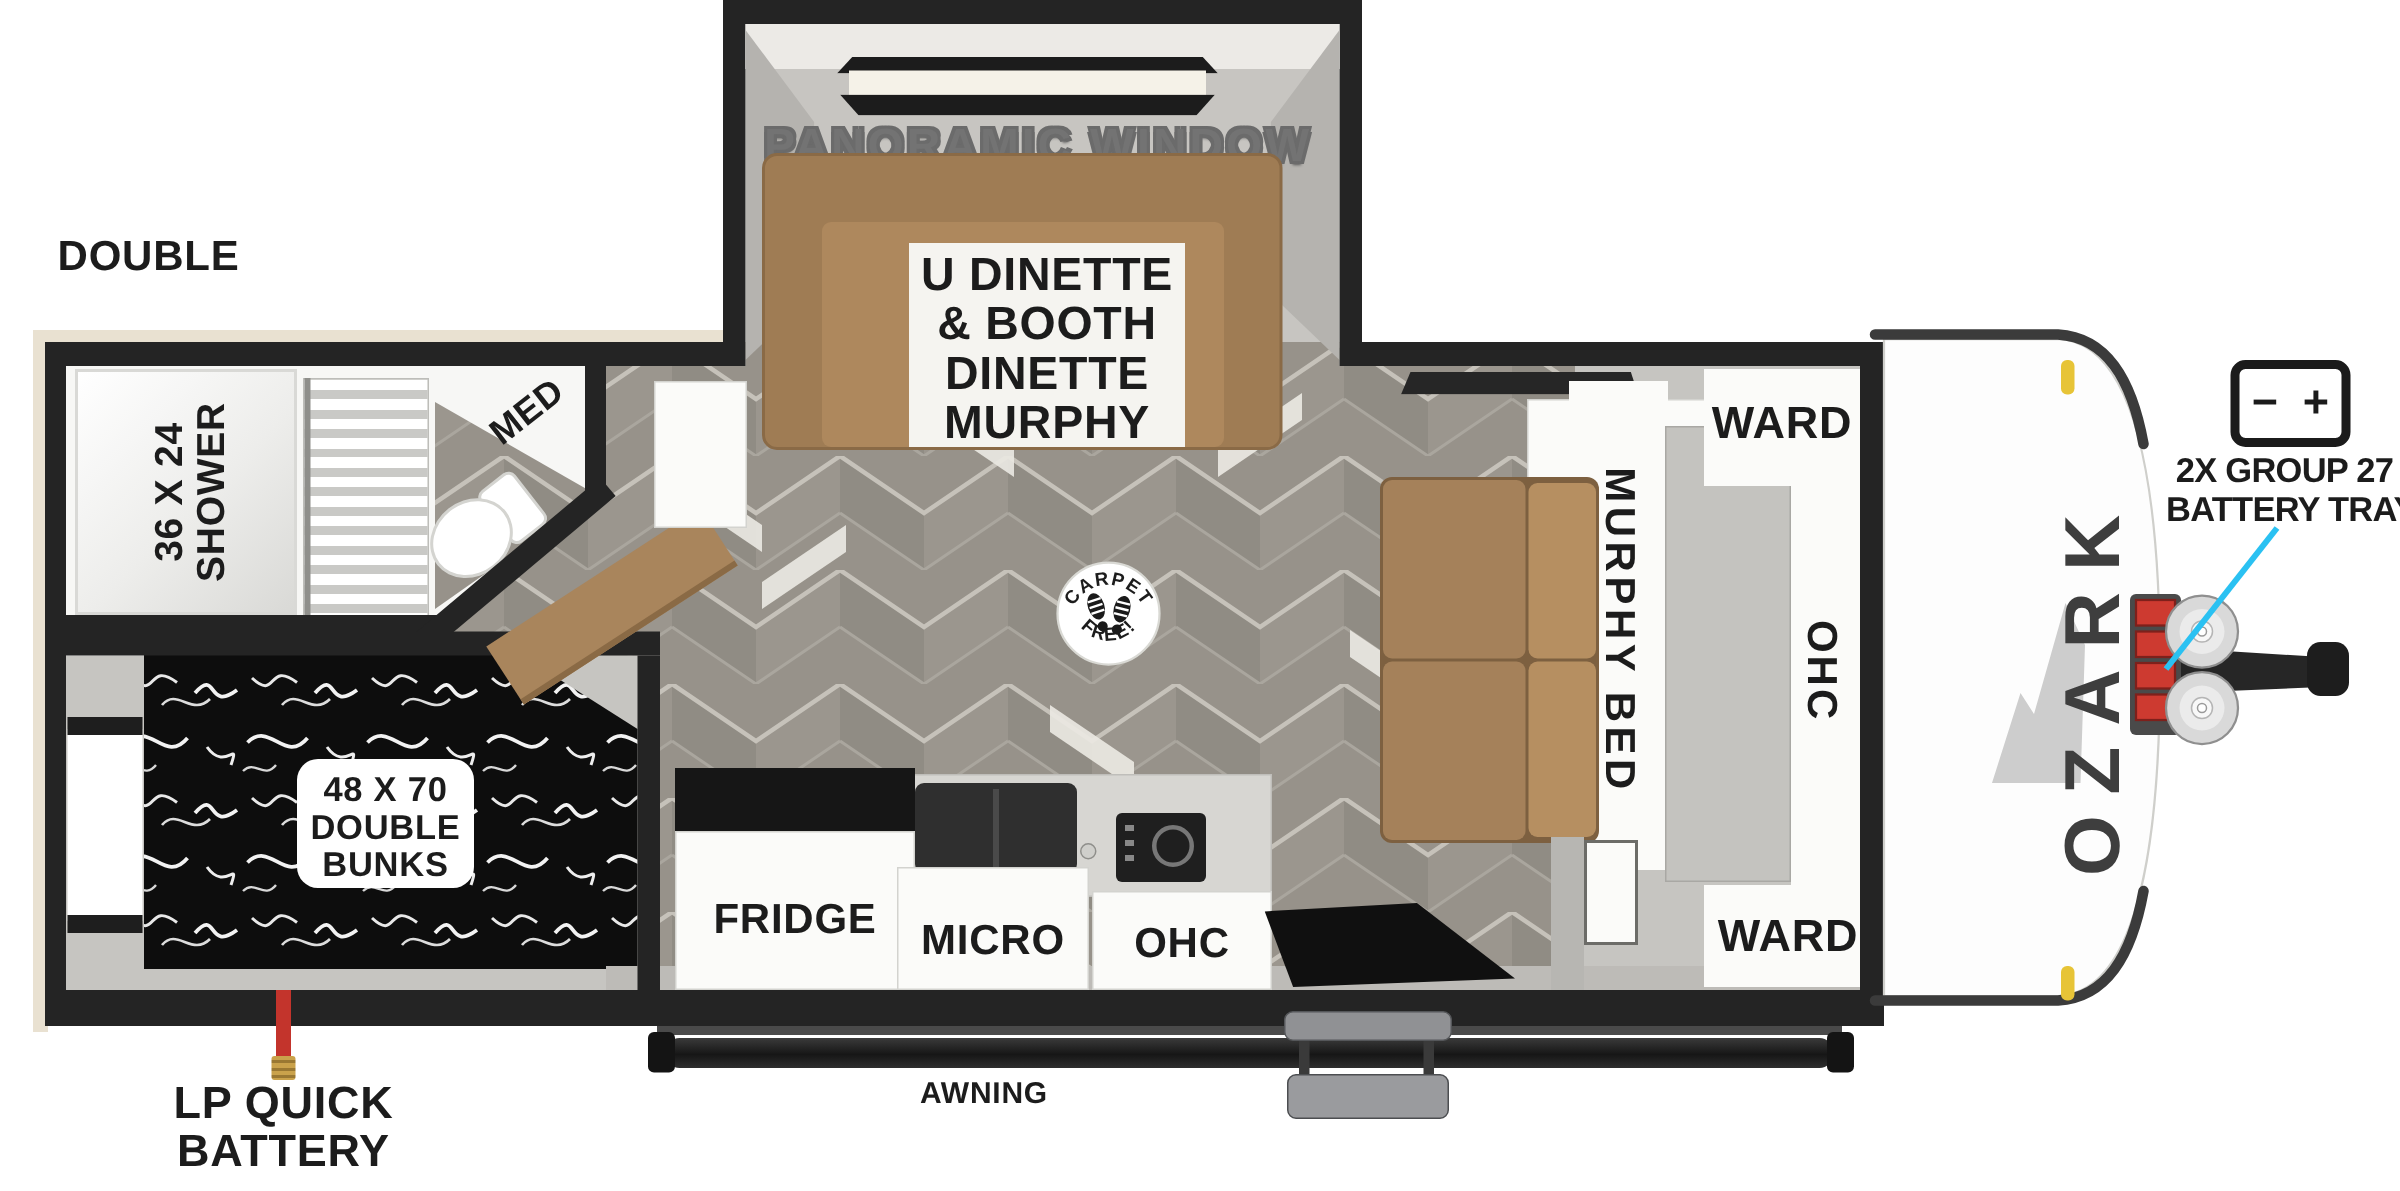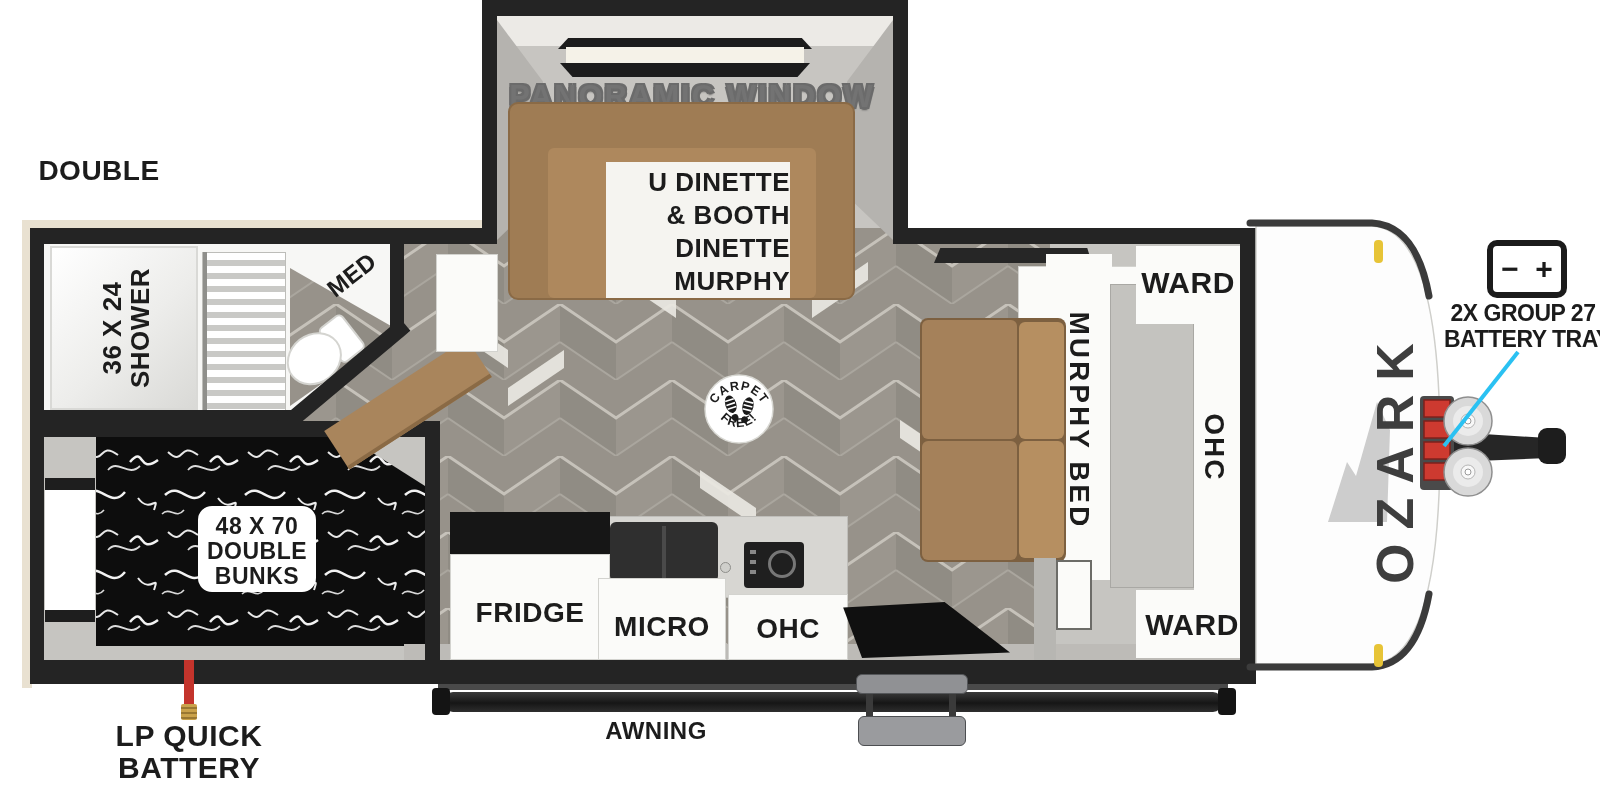--- a/index.html
+++ b/index.html
@@ -72,21 +72,21 @@
 
   <div class="abs" style="left:558px;top:38px;width:254px;height:11px;background:#1c1c1c;clip-path:polygon(4% 0,96% 0,100% 100%,0 100%);"></div>
   <div class="abs" style="left:566px;top:47px;width:238px;height:18px;background:#f5f2e8;"></div>
   <div class="abs" style="left:560px;top:63px;width:250px;height:14px;background:#1c1c1c;clip-path:polygon(0 0,100% 0,95% 100%,5% 100%);"></div>
   <div class="lbl" style="left:500px;top:80px;width:384px;font-size:31px;letter-spacing:2px;color:#737373;
               text-shadow:-2px -2px 0 #6b6b6b,2px -2px 0 #6b6b6b,-2px 2px 0 #6b6b6b,2px 2px 0 #6b6b6b,0 3px 2px #555;">PANORAMIC WINDOW</div>
 
   <div class="abs" style="left:508px;top:102px;width:347px;height:198px;background:#9f7c54;border-radius:10px;border:2px solid #8a6a46;box-sizing:border-box;"></div>
   <div class="abs" style="left:548px;top:148px;width:268px;height:150px;background:#ae885d;border-radius:6px;"></div>
   <div class="abs" style="left:606px;top:162px;width:184px;height:136px;background:#f5f4f0;"></div>
-  <div class="lbl" style="left:606px;top:166px;width:184px;font-size:26px;line-height:33px;text-align:right;">
+  <div class="lbl" style="left:606px;top:166px;width:184px;font-size:31px;line-height:33px;">
     <div>U DINETTE</div>
     <div>&amp; BOOTH</div>
     <div>DINETTE</div>
     <div>MURPHY</div>
   </div>
 
   <div class="wall" style="left:30px;top:228px;width:452px;height:16px;"></div>
   <div class="wall" style="left:908px;top:228px;width:348px;height:16px;"></div>
   <div class="wall" style="left:30px;top:228px;width:14px;height:456px;"></div>
   <div class="wall" style="left:30px;top:660px;width:1226px;height:24px;"></div>
@@ -201,21 +201,21 @@
   </svg>
 
   <div class="abs" style="left:438px;top:684px;width:790px;height:6px;background:#4a4a4a;"></div>
   <div class="abs" style="left:444px;top:692px;width:778px;height:20px;background:linear-gradient(180deg,#3a3a3a,#161616 55%,#2e2e2e);border-radius:9px;"></div>
   <div class="abs" style="left:432px;top:688px;width:18px;height:27px;background:#141414;border-radius:4px;"></div>
   <div class="abs" style="left:1218px;top:688px;width:18px;height:27px;background:#141414;border-radius:4px;"></div>
   <div class="abs" style="left:856px;top:674px;width:112px;height:20px;background:#909194;border:1px solid #55575a;border-radius:6px;box-sizing:border-box;"></div>
   <div class="abs" style="left:866px;top:694px;width:7px;height:26px;background:#3a3a3a;"></div>
   <div class="abs" style="left:949px;top:694px;width:7px;height:26px;background:#3a3a3a;"></div>
   <div class="abs" style="left:858px;top:716px;width:108px;height:30px;background:#9a9b9e;border:1px solid #4c4e51;border-radius:6px;box-sizing:border-box;"></div>
-  <div class="lbl" style="left:576px;top:718px;width:160px;font-size:24px;">AWNING</div>
+  <div class="lbl" style="left:576px;top:718px;width:160px;font-size:20px;">AWNING</div>
 
   <div class="abs" style="left:184px;top:660px;width:10px;height:46px;background:#c3342c;"></div>
   <div class="abs" style="left:181px;top:704px;width:16px;height:16px;background:repeating-linear-gradient(180deg,#caa24b 0 3px,#9a7832 3px 5px);border-radius:2px;"></div>
   <div class="lbl" style="left:96px;top:720px;width:186px;font-size:30px;line-height:32px;">
     <div>LP QUICK</div>
     <div>BATTERY</div>
   </div>
 
   <div class="lbl" style="left:4px;top:156px;width:190px;font-size:28px;line-height:30px;">
     <div>DOUBLE</div>

